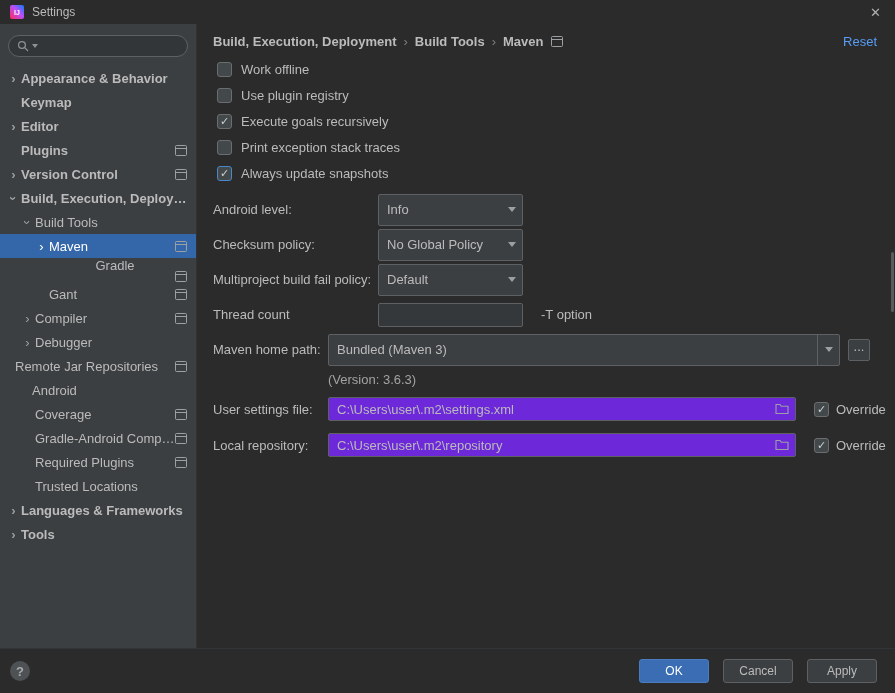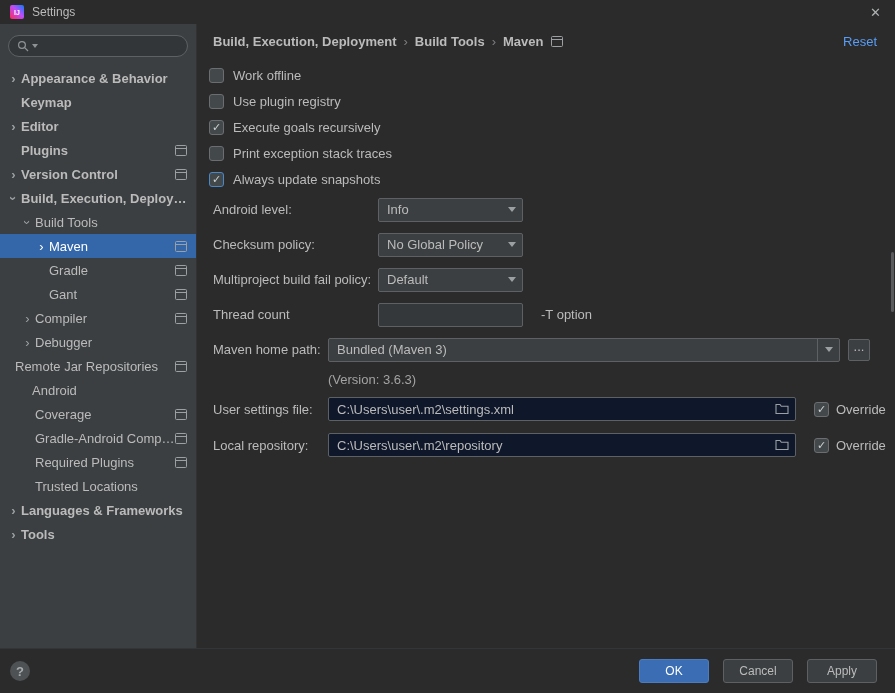--- a/index.html
+++ b/index.html
@@ -29,41 +29,41 @@
 
   
   .main{position:absolute;top:24px;left:197px;right:0;bottom:45px;background:#2b2b2b;overflow:hidden;}
   .content-header{display:flex;align-items:center;height:34px;padding-left:16px;padding-right:18px;}
   .crumb{font-weight:bold;color:#bbbbbb;cursor:default;}
   .crumb-sep{color:#7b7e81;margin:0 7px;font-weight:normal;}
   .crumb-icon{margin-left:8px;display:flex;}
   .reset-link{margin-left:auto;color:#589df6;cursor:default;}
 
   .cb-list{margin-top:4px;}
-  .cb-row{display:flex;align-items:center;height:26px;padding-left:12px;}
+  .cb-row{display:flex;height:26px;padding-left:20px;}
   .cb{width:15px;height:15px;border:1px solid #6b6e70;border-radius:3px;background:#43494a;color:#ced1d3;font-size:11px;line-height:13px;text-align:center;font-weight:bold;flex:none;}
   .cb.focus{border-color:#4a88c7;}
   .cb-label{margin-left:9px;}
 
   .form-row{display:flex;align-items:center;height:35px;padding-left:16px;}
   .lbl-wide{width:165px;flex:none;}
   .lbl-narrow{width:115px;flex:none;}
-  .combo{display:flex;align-items:center;height:24px;background:#3c3f41;border:1px solid #5e6163;border-radius:2px;}
+  .combo{display:flex;align-items:center;height:32px;background:#3c3f41;border:1px solid #5e6163;border-radius:2px;}
   .combo .val{flex:1;padding:0 8px;color:#bbbbbb;white-space:nowrap;overflow:hidden;}
   .arrow-btn{width:20px;align-self:stretch;display:flex;align-items:center;justify-content:center;flex:none;}
   .tri{width:0;height:0;border-left:4px solid transparent;border-right:4px solid transparent;border-top:5px solid #9da0a3;}
   .combo.small{width:145px;}
   .combo.big{width:512px;}
   .combo.big .arrow-btn{border-left:1px solid #5e6163;width:22px;}
   .text-input{height:24px;background:#34383b;border:1px solid #5e6163;border-radius:2px;color:#bbbbbb;padding:0 8px;outline:none;font-size:13px;}
   .thread-input{width:145px;}
   .hint{margin-left:18px;}
   .browse-btn{width:22px;height:22px;margin-left:8px;background:#3c3f41;border:1px solid #5e6163;border-radius:2px;color:#bbbbbb;display:flex;align-items:center;justify-content:center;line-height:10px;padding-bottom:6px;flex:none;}
   .version-row{height:24px;display:flex;align-items:center;padding-left:131px;color:#a3a3a3;}
-  .field{display:flex;align-items:center;height:24px;background:#0f172a;border:1px solid #5e6163;border-radius:2px;width:468px;}
+  .field{display:flex;align-items:center;height:24px;background:#6d28d9;border:1px solid #5e6163;border-radius:2px;width:468px;}
   .field .val{flex:1;padding:0 8px;white-space:nowrap;overflow:hidden;color:#bbbbbb;}
   .field .folder{margin-right:6px;display:flex;flex:none;}
   .tall-row{height:36px;}
   .override-group{display:flex;align-items:center;margin-left:18px;}
   .override-group .cb-label{margin-left:7px;}
 
   .scroll-thumb{position:absolute;right:1px;top:228px;width:3px;height:60px;background:#595b5d;border-radius:2px;}
 
   
   .footer{position:absolute;left:0;right:0;bottom:0;height:45px;background:#2b2b2b;border-top:1px solid #323639;display:flex;align-items:center;padding:0 18px 0 10px;}
@@ -138,21 +138,21 @@
         <div class="tree-row selected" style="padding-left: 34px;">
           <span class="chev">›</span>
           <span class="tree-label">Maven</span>
           <span class="tree-icon">
             <svg width="12" height="11" viewBox="0 0 12 11">
               <rect x="0.5" y="0.5" width="11" height="10" rx="1" fill="none" stroke="#9da0a3"></rect>
               <line x1="0.5" y1="3.5" x2="11.5" y2="3.5" stroke="#9da0a3"></line>
             </svg>
           </span>
         </div>
-        <div class="tree-row" style="padding-left: 34px;">
+        <div class="tree-row" style="padding-left: 34px; flex-direction: column;">
           <span class="chev"></span>
           <span class="tree-label">Gradle</span>
           <span class="tree-icon">
             <svg width="12" height="11" viewBox="0 0 12 11">
               <rect x="0.5" y="0.5" width="11" height="10" rx="1" fill="none" stroke="#9da0a3"></rect>
               <line x1="0.5" y1="3.5" x2="11.5" y2="3.5" stroke="#9da0a3"></line>
             </svg>
           </span>
         </div>
         <div class="tree-row" style="padding-left: 34px;">

